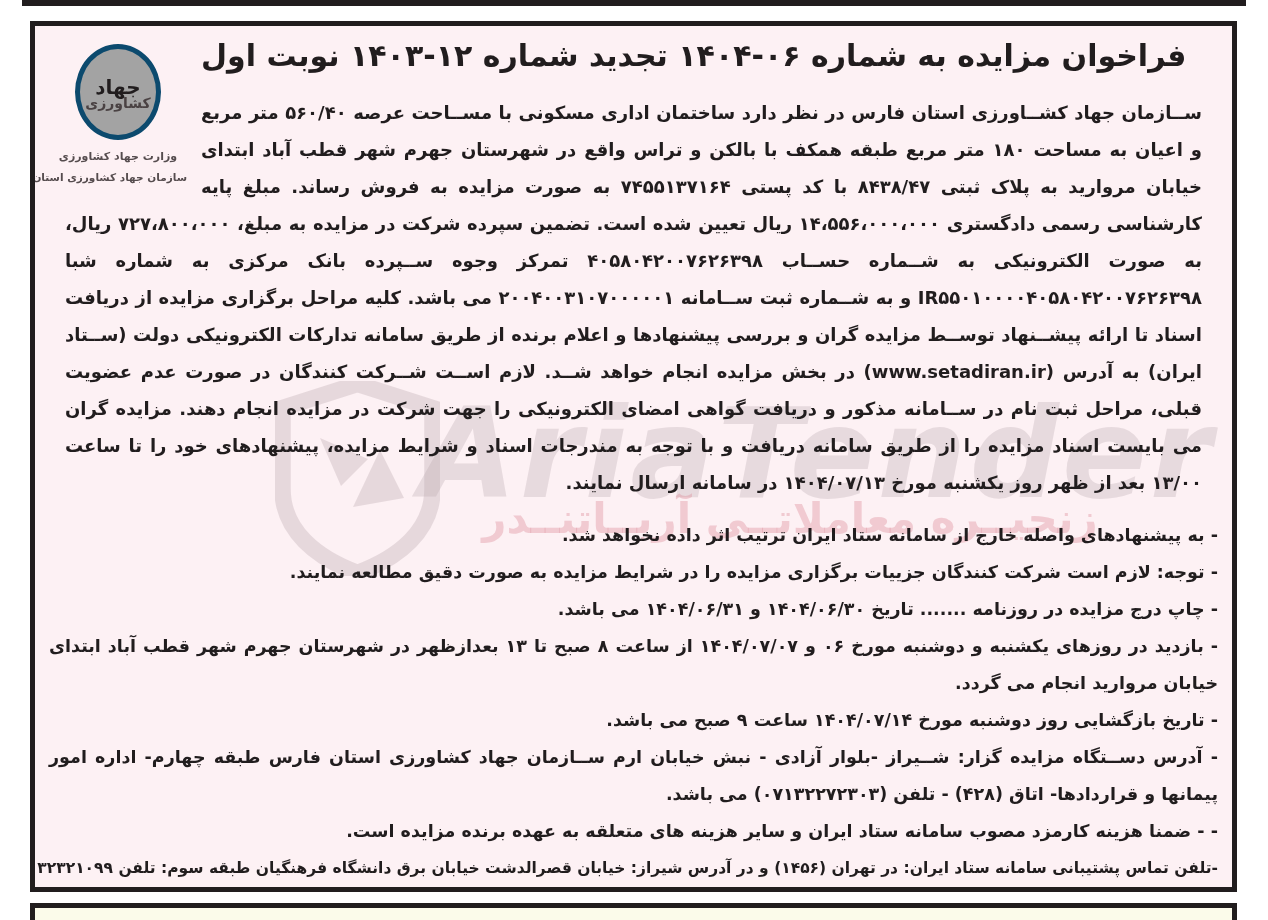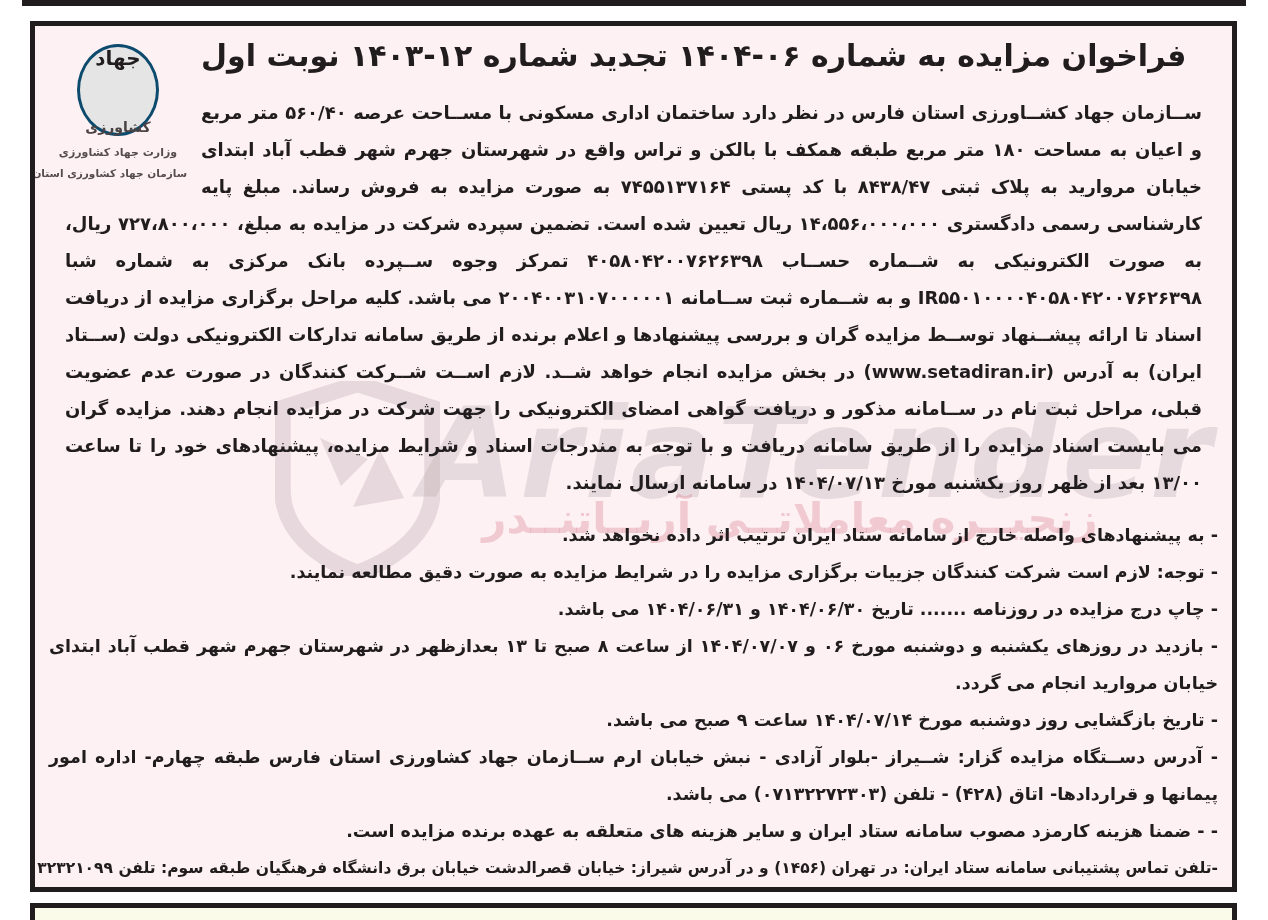--- a/index.html
+++ b/index.html
@@ -31,23 +31,23 @@
   .content{
     position:relative;z-index:2;direction:rtl;color:#211d1e;
     padding:6px 14px 0 14px;
   }
   .logo{
     float:left;width:138px;margin:6px 14px 2px 0;
     text-align:center;padding-top:6px;
   }
   .emblem{
     width:76px;height:86px;margin:0 auto;
-    border:3px solid #0c4a6e;border-radius:50%;
-    display:flex;flex-direction:column;align-items:center;justify-content:space-between;
-    background:#e5e5e5;
+    border:5px solid #0c4a6e;border-radius:50%;
+    display:flex;flex-direction:column;align-items:center;justify-content:center;
+    background:#a3a3a3;
   }
   .emblem-top{font-size:20px;font-weight:bold;line-height:22px;}
   .emblem-bottom{font-size:14px;font-weight:bold;line-height:11px;color:#4a4243;}
   .logo-line1{font-size:11px;font-weight:bold;color:#554c4e;margin-top:10px;white-space:nowrap;}
   .logo-line2{font-size:10.5px;font-weight:bold;color:#554c4e;margin-top:8px;white-space:nowrap;}
   .title{
     font-size:30px;font-weight:bold;text-align:left;
     margin:2px 10px 12px 0;line-height:44px;
   }
   .body-par{

